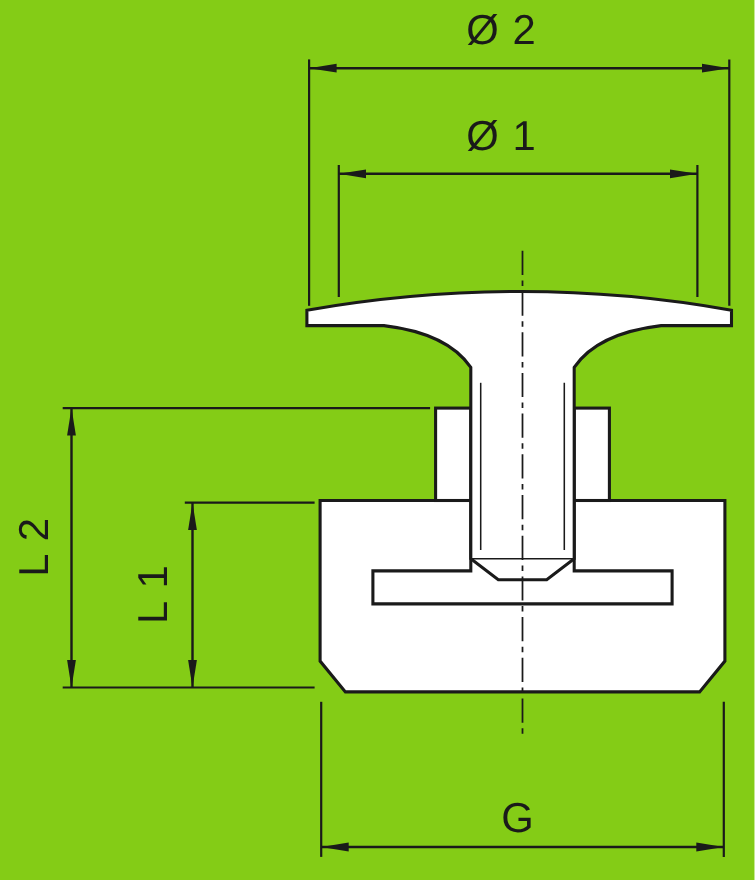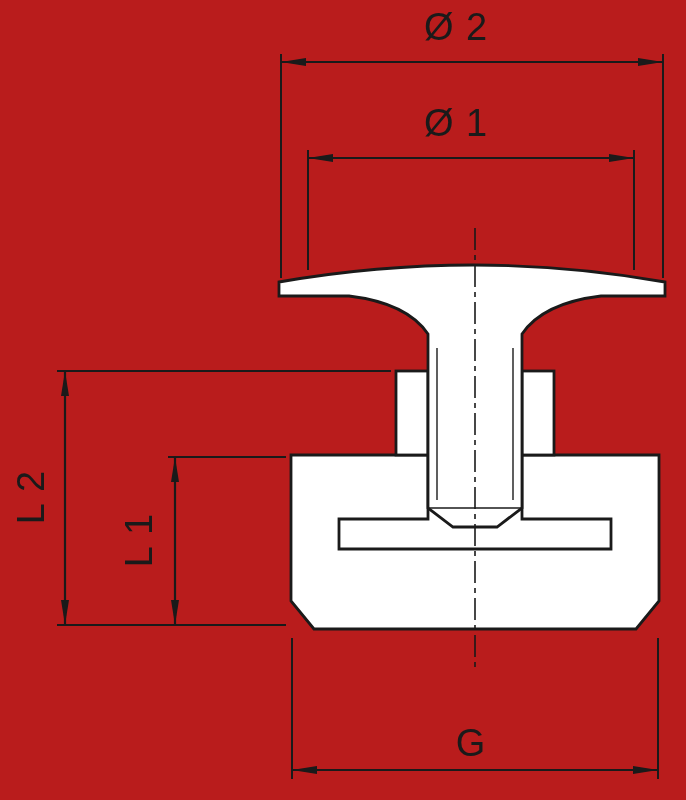--- a/index.html
+++ b/index.html
@@ -5,21 +5,21 @@
   html, body {
     margin: 0;
     padding: 0;
     background: #ffffff;
     font-family: "Liberation Sans", sans-serif;
   }
   .stage {
     position: relative;
     width: 686px;
     height: 800px;
-    background: #b91c1c;
+    background: #84cc16;
     overflow: hidden;
     text-align: right;
   }
   svg { display: block; }
   .outline   { fill: none; stroke: #1a1a1a; stroke-width: 2.8; stroke-linejoin: miter; }
   .whitefill { fill: #ffffff; stroke: none; }
   .dim       { stroke: #1a1a1a; stroke-width: 2.2; fill: none; }
   .ext       { stroke: #1a1a1a; stroke-width: 2.0; fill: none; }
   .thin      { stroke: #1a1a1a; stroke-width: 1.4; fill: none; }
   .center    { stroke: #1a1a1a; stroke-width: 1.6; fill: none; stroke-dasharray: 22 5 5 5; }

